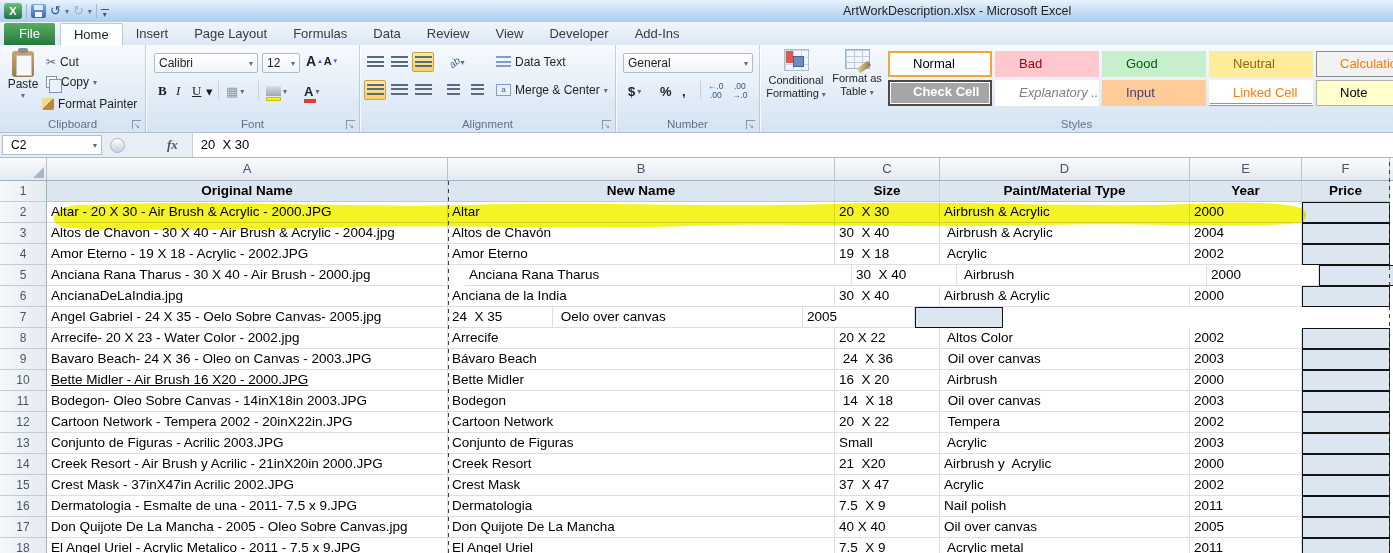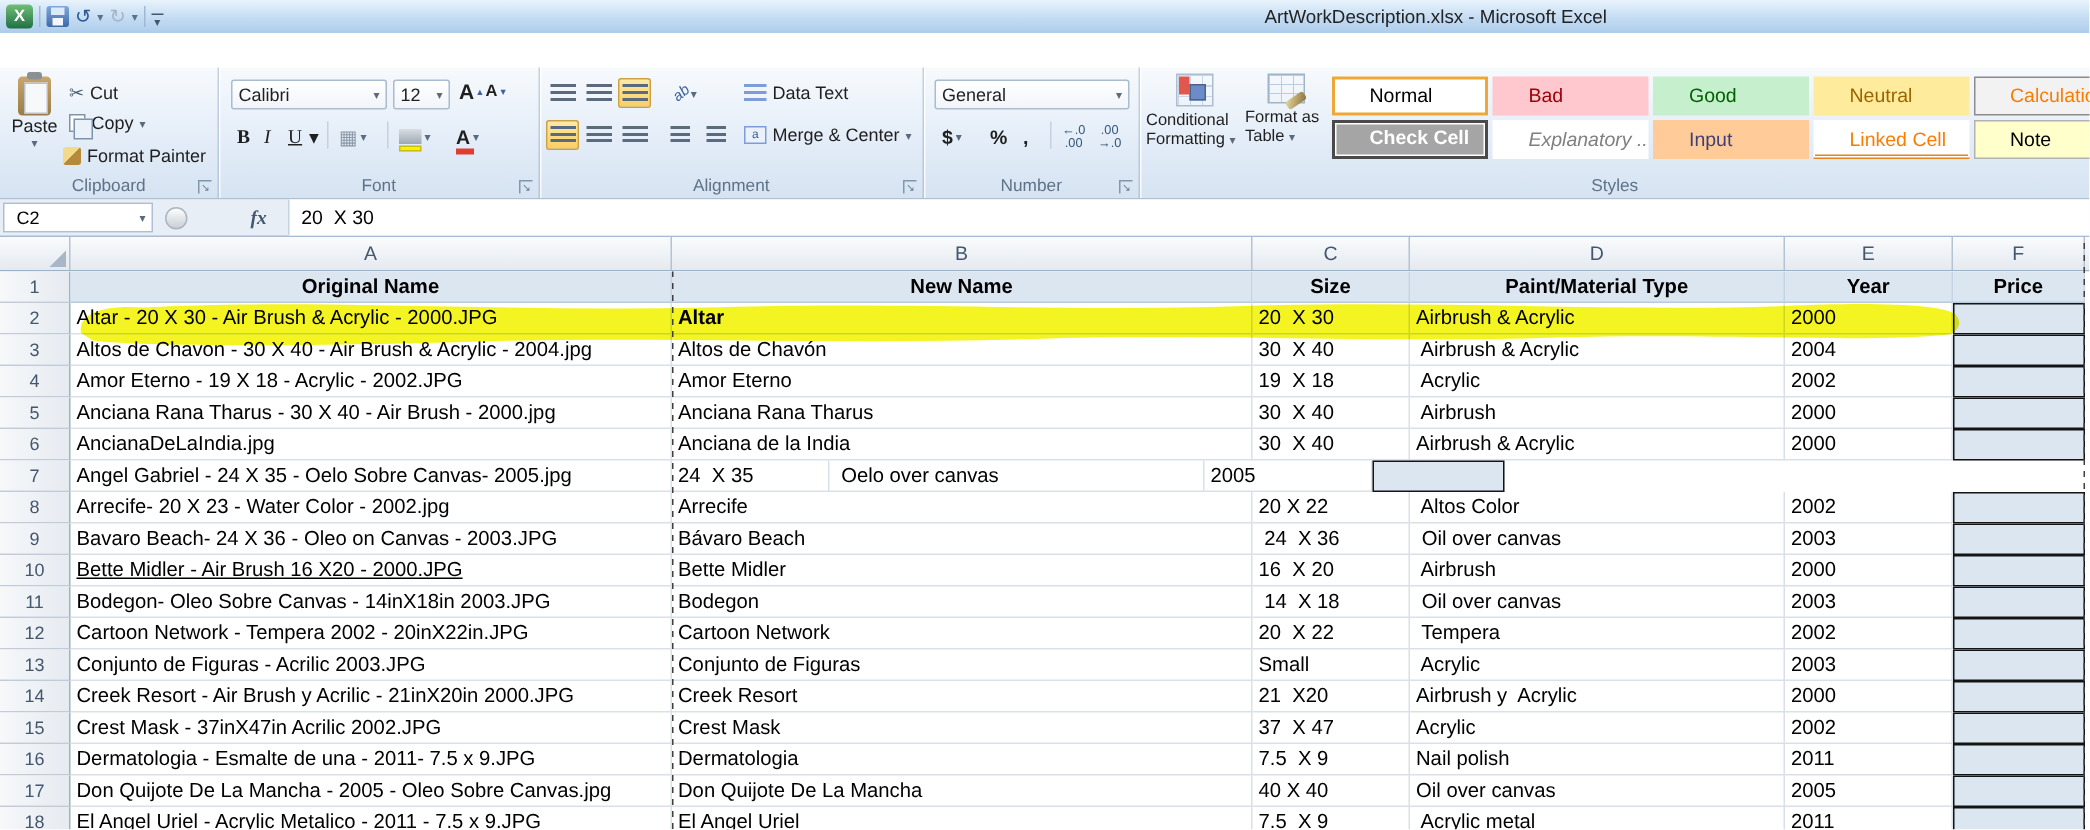--- a/index.html
+++ b/index.html
@@ -75,21 +75,21 @@
   .wrap-row { position:absolute; display:flex; align-items:center; gap:4px; }
   .wrap-ic { width:15px; height:12px; background:repeating-linear-gradient(#7E9CD8 0 2px, transparent 2px 4.5px); }
   .merge-ic { width:15px; height:12px; border:1px solid #7E9CD8; background:#EAF1FB; font-size:8px; line-height:10px; text-align:center; color:#3B62A0; }
   .orient-ic { font-size:10px; font-style:italic; color:#3B62A0; transform:rotate(-40deg); display:inline-block; }
 
   
   .num-sym { font-size:13px; font-weight:bold; color:#1F1F1F; }
   .dec-ic { font-size:8.5px; color:#33577B; line-height:9px; text-align:center; }
 
   
-  .big-btn { position:absolute; top:4px; text-align:left; font-size:11px; color:#1F1F1F; line-height:13px; }
+  .big-btn { position:absolute; top:4px; text-align:center; font-size:11px; color:#1F1F1F; line-height:13px; }
   .cf-ic { width:25px; height:22px; margin:0 auto 3px; position:relative; background:repeating-linear-gradient(90deg,#C9D6E6 0 1px,transparent 1px 8px),repeating-linear-gradient(#C9D6E6 0 1px,transparent 1px 7px); border:1px solid #AEBDCD; }
   .cf-ic::before { content:""; position:absolute; left:1px; top:1px; width:7px; height:12px; background:#E2574C; }
   .cf-ic::after { content:""; position:absolute; right:4px; top:6px; width:9px; height:9px; background:#6C8CC9; border:1px solid #4A6388; }
   .fat-ic { width:25px; height:20px; margin:0 auto 3px; position:relative; background:repeating-linear-gradient(90deg,#B9CCE0 0 1px,transparent 1px 8px),repeating-linear-gradient(#B9CCE0 0 1px,transparent 1px 6px); border:1px solid #9FB4C9; }
   .fat-ic::after { content:""; position:absolute; right:-2px; bottom:-2px; width:14px; height:6px; background:linear-gradient(135deg,#E8D9A0,#8B6F3A); transform:rotate(-35deg); border-radius:2px; }
   .gallery { position:absolute; left:128px; top:6px; width:540px; display:grid; grid-template-columns:repeat(5,104px); grid-auto-rows:26px; gap:3px; }
   .style-chip { font-size:13px; line-height:24px; padding-left:23px; border:1px solid transparent; white-space:nowrap; overflow:hidden; }
   .style-chip.selected { border:2px solid #EFA735; line-height:22px; }
   .chip-border { border:1px solid #8C8C8C; }
   .chip-note { border:1px solid #B2B2B2; }
@@ -145,20 +145,32 @@
       <span class="qat-arrow">▾</span>
       <div class="qat-sep"></div>
       <div class="qat-menu">
         <span class="bar"></span>
           <span>▾</span>
       </div>
     </div>
     <div class="win-title">ArtWorkDescription.xlsx - Microsoft Excel</div>
   </div>
 
+  <div class="tabrow">
+      <div class="tab file-tab">File</div>
+      <div class="tab selected">Home</div>
+      <div class="tab">Insert</div>
+      <div class="tab">Page Layout</div>
+      <div class="tab">Formulas</div>
+      <div class="tab">Data</div>
+      <div class="tab">Review</div>
+      <div class="tab">View</div>
+      <div class="tab">Developer</div>
+      <div class="tab">Add-Ins</div>
+    </div>
 
   <div class="ribbon">
 
     <div class="rgroup" style="left:0;width:146px;">
       <div class="paste-btn">
         <div class="clip-ic"></div>
         <div class="rbtn-txt">Paste</div>
         <div class="arr">▾</div>
       </div>
       <div class="small-row" style="left:46px;top:8px;">
@@ -339,21 +351,21 @@
         <div class="cell" style="width: 401px; flex: 0 0 401px;">Original Name</div>
         <div class="cell" style="width: 387px; flex: 0 0 387px;">New Name</div>
         <div class="cell" style="width: 105px; flex: 0 0 105px;">Size</div>
         <div class="cell" style="width: 250px; flex: 0 0 250px;">Paint/Material Type</div>
         <div class="cell" style="width: 112px; flex: 0 0 112px;">Year</div>
         <div class="cell fcell" style="width: 88px; flex: 0 0 88px;">Price</div>
       </div>
       <div class="grow">
         <div class="rowhdr">2</div>
         <div class="cell" style="width: 401px; flex: 0 0 401px;">Altar - 20 X 30 - Air Brush &amp; Acrylic - 2000.JPG</div>
-        <div class="cell" style="width: 387px; flex: 0 0 387px; font-weight: bold;">Altar</div>
+        <div class="cell" style="width: 387px; flex: 0 0 387px;">Altar</div>
         <div class="cell" style="width: 105px; flex: 0 0 105px;">20  X 30</div>
         <div class="cell" style="width: 250px; flex: 0 0 250px;">Airbrush &amp; Acrylic</div>
         <div class="cell" style="width: 112px; flex: 0 0 112px;">2000</div>
         <div class="cell fcell" style="width: 88px; flex: 0 0 88px;"></div>
       </div>
       <div class="grow">
         <div class="rowhdr">3</div>
         <div class="cell" style="width: 401px; flex: 0 0 401px;">Altos de Chavon - 30 X 40 - Air Brush &amp; Acrylic - 2004.jpg</div>
         <div class="cell" style="width: 387px; flex: 0 0 387px;">Altos de Chavón</div>
         <div class="cell" style="width: 105px; flex: 0 0 105px;">30  X 40</div>
@@ -366,21 +378,21 @@
         <div class="cell" style="width: 401px; flex: 0 0 401px;">Amor Eterno - 19 X 18 - Acrylic - 2002.JPG</div>
         <div class="cell" style="width: 387px; flex: 0 0 387px;">Amor Eterno</div>
         <div class="cell" style="width: 105px; flex: 0 0 105px;">19  X 18</div>
         <div class="cell" style="width: 250px; flex: 0 0 250px;"> Acrylic</div>
         <div class="cell" style="width: 112px; flex: 0 0 112px;">2002</div>
         <div class="cell fcell" style="width: 88px; flex: 0 0 88px;"></div>
       </div>
       <div class="grow">
         <div class="rowhdr">5</div>
         <div class="cell" style="width: 401px; flex: 0 0 401px;">Anciana Rana Tharus - 30 X 40 - Air Brush - 2000.jpg</div>
-        <div class="cell" style="width: 387px; flex: 0 0 387px;">Anciana Rana Tharus</div>
+        <div class="cell" style="width: 387px; flex: 0 0 387px; margin-left: 17px;">Anciana Rana Tharus</div>
         <div class="cell" style="width: 105px; flex: 0 0 105px;">30  X 40</div>
         <div class="cell" style="width: 250px; flex: 0 0 250px;"> Airbrush</div>
         <div class="cell" style="width: 112px; flex: 0 0 112px;">2000</div>
         <div class="cell fcell" style="width: 88px; flex: 0 0 88px;"></div>
       </div>
       <div class="grow">
         <div class="rowhdr">6</div>
         <div class="cell" style="width: 401px; flex: 0 0 401px;">AncianaDeLaIndia.jpg</div>
         <div class="cell" style="width: 387px; flex: 0 0 387px;">Anciana de la India</div>
         <div class="cell" style="width: 105px; flex: 0 0 105px;">30  X 40</div>

